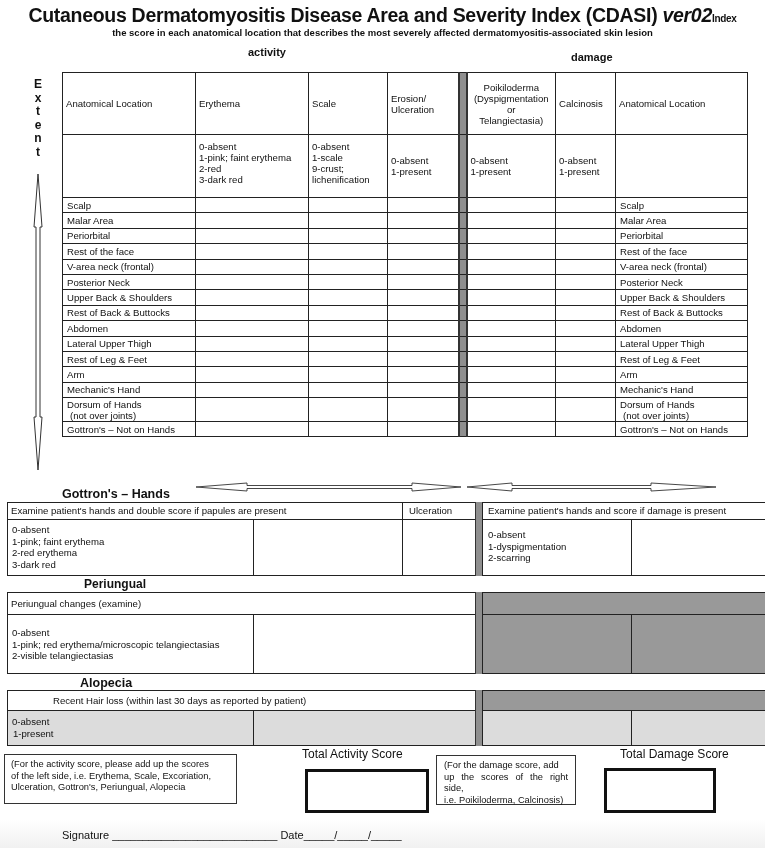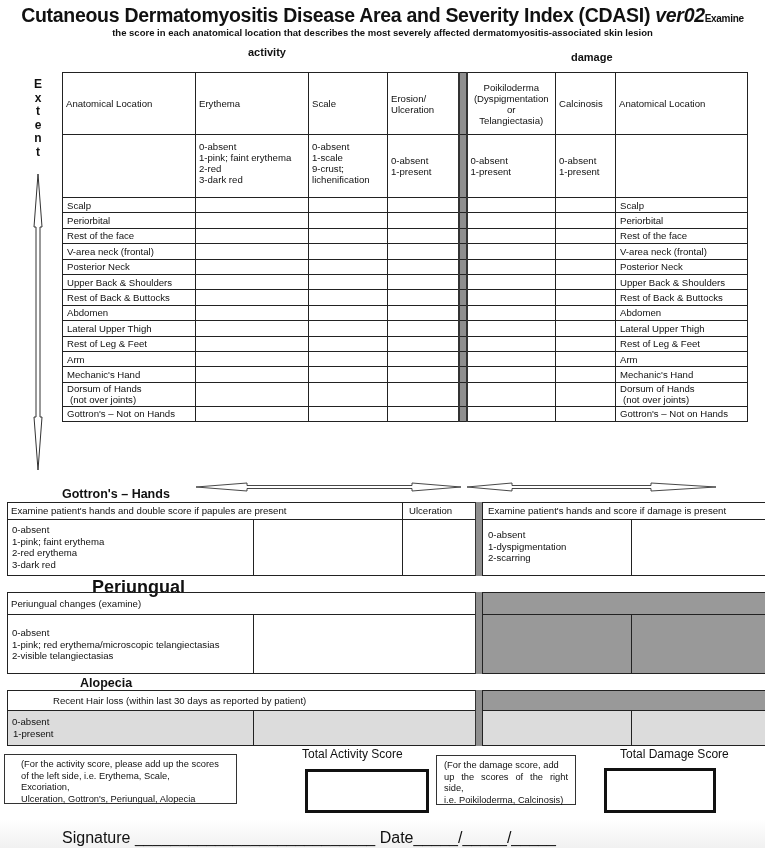--- a/index.html
+++ b/index.html
@@ -22,30 +22,30 @@
   table.main tr.scale td { height:56px; vertical-align:top; padding-top:6px; }
   table.main tr.row2 td { height:23px; }
   .loc-pad { padding-left:4px !important; }
 
   .box { position:absolute; border:1.5px solid #222; box-sizing:border-box; }
   .cell-text { font-size:9.6px; line-height:11.5px; }
   .gray-dark { background:#999999; }
   .gray-light { background:#dcdcdc; }
   .thick-div { position:absolute; background:#8f8f8f; border-left:1.5px solid #333; border-right:1.5px solid #333; box-sizing:border-box; }
 
-  .note { font-size:9.3px; line-height:11.5px; padding:4px 16px; }
+  .note { font-size:9.3px; line-height:11.5px; padding:4px 6px; }
   .total-label { font-size:12px; white-space:nowrap; }
   .score-box { position:absolute; border:3px solid #111; background:#fff; box-sizing:border-box; }
-  .sig { font-size:16px; white-space:nowrap; }
+  .sig { font-size:11px; white-space:nowrap; }
   .footer-shade { left:0; top:820px; width:765px; height:28px; background:linear-gradient(#ffffff,#f1f1f1); }
 </style>
 </head>
 <body>
 
-<div class="abs title"><span>Cutaneous Dermatomyositis Disease Area and Severity Index (CDASI) </span><span class="ver">ver02</span><span class="sel">Examine</span></div>
+<div class="abs title"><span>Cutaneous Dermatomyositis Disease Area and Severity Index (CDASI) </span><span class="ver">ver02</span><span class="sel">Index</span></div>
 <div class="abs subtitle">the score in each anatomical location that describes the most severely affected dermatomyositis-associated skin lesion</div>
 <div class="abs sect-label" style="left:248px; top:46px;">activity</div>
 <div class="abs sect-label" style="left:571px; top:51px;">damage</div>
 
 <div class="abs extent">
   <div>E</div>
   <div>x</div>
   <div>t</div>
   <div>e</div>
   <div>n</div>
@@ -125,20 +125,34 @@
         <td></td>
         <td class="div"></td>
         <td></td>
         <td></td>
         <td class="loc-pad">
           <div>Scalp</div>
         </td>
       </tr>
       <tr class="row">
         <td class="loc-pad">
+          <div>Malar Area</div>
+        </td>
+        <td></td>
+        <td></td>
+        <td></td>
+        <td class="div"></td>
+        <td></td>
+        <td></td>
+        <td class="loc-pad">
+          <div>Malar Area</div>
+        </td>
+      </tr>
+      <tr class="row">
+        <td class="loc-pad">
           <div>Periorbital</div>
         </td>
         <td></td>
         <td></td>
         <td></td>
         <td class="div"></td>
         <td></td>
         <td></td>
         <td class="loc-pad">
           <div>Periorbital</div>
@@ -347,21 +361,21 @@
 </div>
 <div class="box" style="left:482px; top:519px; width:150px; height:57px;">
   <div class="cell-text" style="padding:9px 5px;">
     <div>0-absent</div>
     <div>1-dyspigmentation</div>
     <div>2-scarring</div>
   </div>
 </div>
 <div class="box" style="left:631px; top:519px; width:140px; height:57px; border-right:none;"></div>
 
-<div class="abs sect-label" style="left:92px; top:577px; font-size:18px;">Periungual</div>
+<div class="abs sect-label" style="left:84px; top:577px; font-size:12px;">Periungual</div>
 <div class="box" style="left:7px; top:592px; width:469px; height:23px;">
   <div class="cell-text" style="padding:5px 3px;">Periungual changes (examine)</div>
 </div>
 <div class="box" style="left:7px; top:614px; width:247px; height:60px;">
   <div class="cell-text" style="padding:12px 4px;">
     <div>0-absent</div>
     <div>1-pink; red erythema/microscopic telangiectasias</div>
     <div>2-visible telangiectasias</div>
   </div>
 </div>

